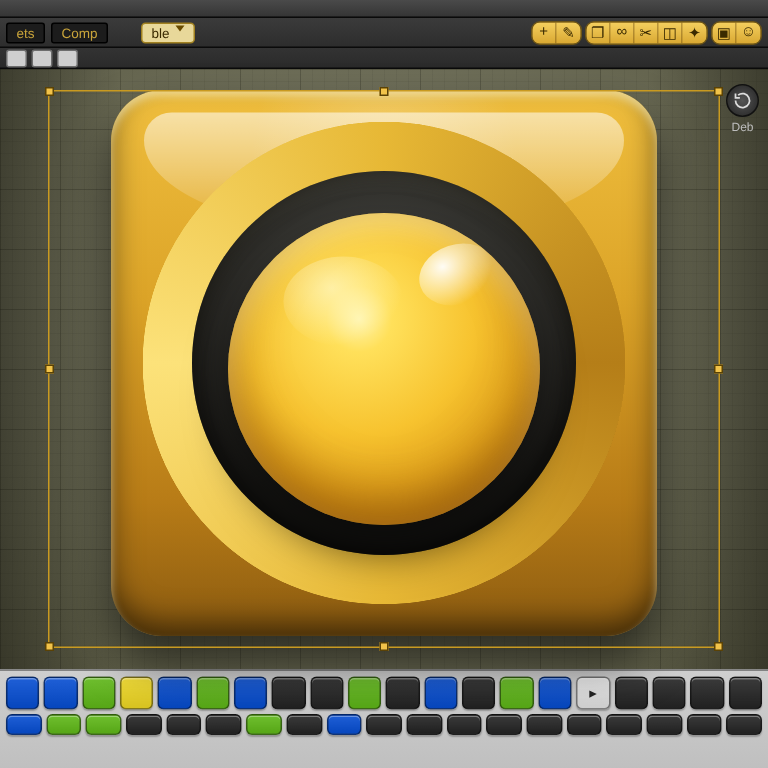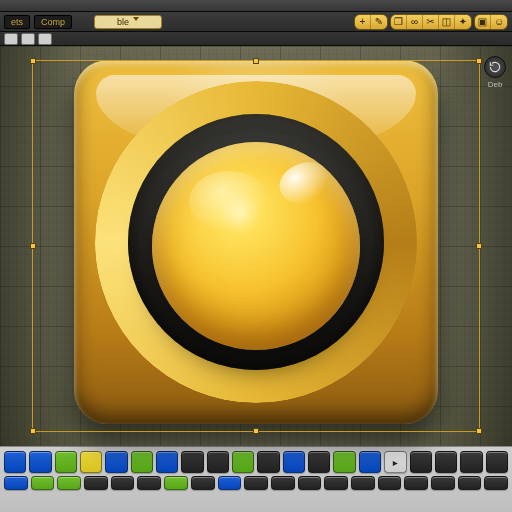--- a/index.html
+++ b/index.html
@@ -2,21 +2,21 @@
 <html><head>
 <meta charset="utf-8">
 <style>
   *{box-sizing:border-box;margin:0;padding:0;}
   body{width:512px;height:512px;overflow:hidden;font-family:Arial,Helvetica,sans-serif;font-size:10px;background:#2a2a2a;user-select:none;}
   
   
   .topbar{height:12px;background:linear-gradient(#4a4a4a,#353535);display:flex;align-items:center;padding:0 4px;gap:4px;border-bottom:1px solid #0a0a0a;}
   .topbar2{height:20px;background:linear-gradient(#3b3b3b,#2d2d2d);display:flex;align-items:center;padding:0 4px;gap:4px;border-bottom:1px solid #0a0a0a;}
   .crumb{background:#1c1c1c;color:#c9a43a;padding:1px 6px;border-radius:2px;font-size:9px;border:1px solid #000;}
-  .field{background:#e8d89a;color:#3a2a00;padding:1px 22px;border-radius:3px;font-size:9px;border:1px solid #a08020;min-width:12px;display:inline-flex;align-items:flex-start;}
+  .field{background:#e8d89a;color:#3a2a00;padding:1px 6px;border-radius:3px;font-size:9px;border:1px solid #a08020;min-width:12px;display:inline-flex;align-items:flex-start;}
   .flex-sp{flex:1;}
   .tool-cluster{display:flex;gap:2px;}
   .tool-pill{display:flex;gap:0;border:1px solid #6b5418;border-radius:6px;overflow:hidden;background:#a07b20;}
   .tool-btn{width:16px;height:14px;display:flex;align-items:center;justify-content:center;background:linear-gradient(#f4cf5e,#d9a832);color:#3a2a00;border-right:1px solid rgba(80,50,0,.35);}
   .tool-btn:last-child{border-right:none;}
   .mini-row{display:flex;gap:3px;align-items:center;}
   .mini-box{width:14px;height:12px;background:#cfcfcf;border:1px solid #6d6d6d;border-radius:2px;}
   
   
   .viewport{position:relative;height:400px;background:#70705c;background-image:

